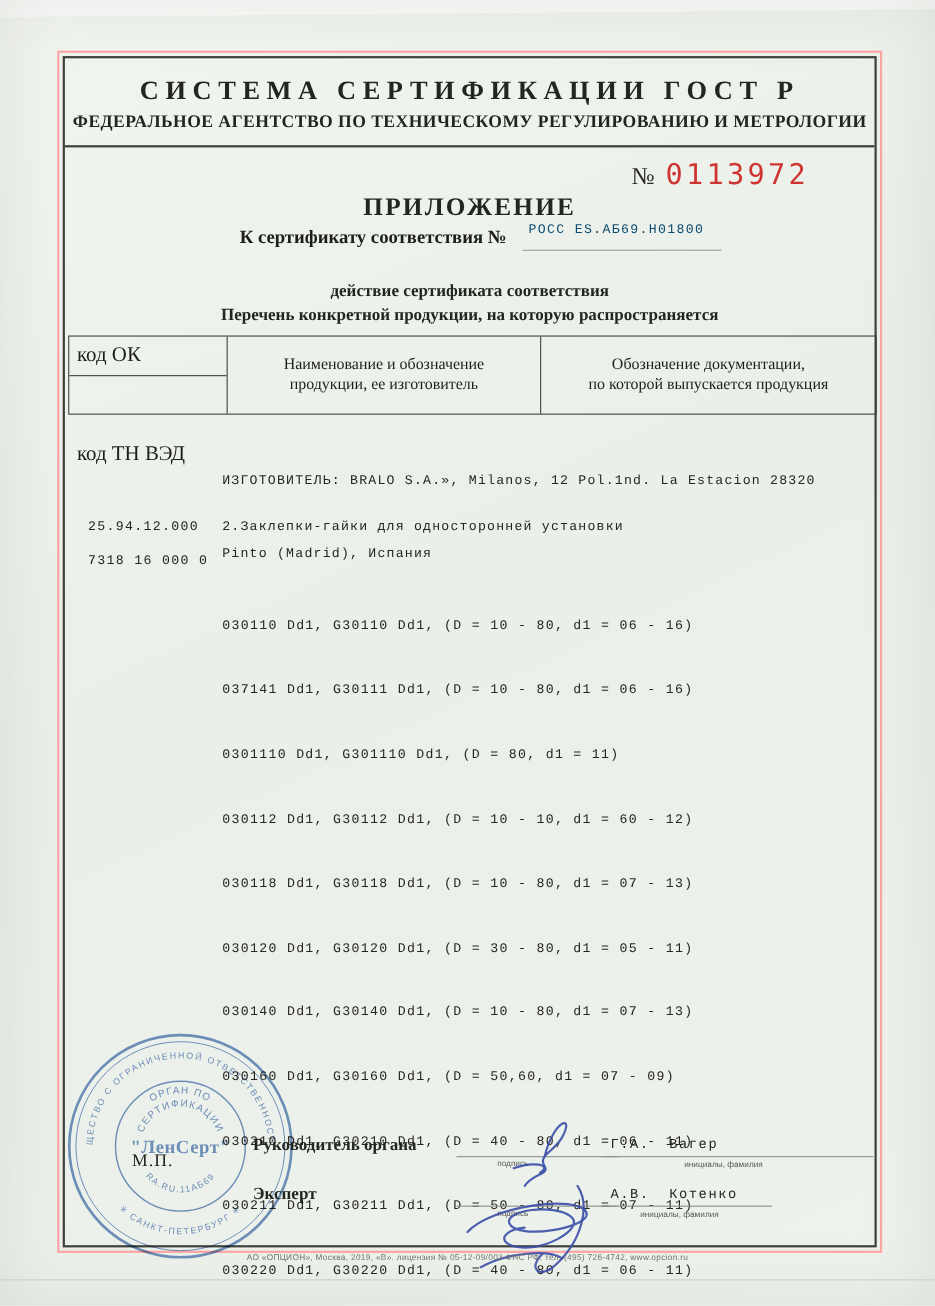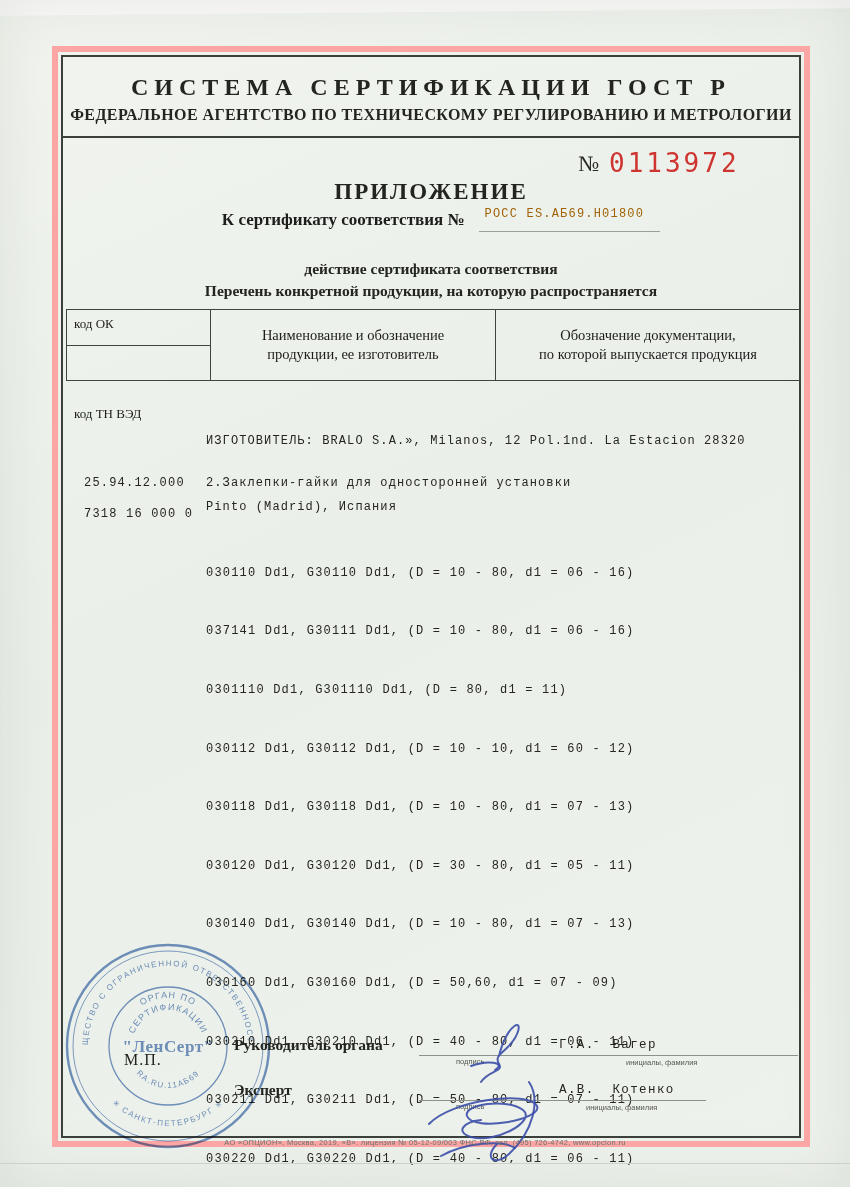--- a/index.html
+++ b/index.html
@@ -11,48 +11,48 @@
   body{
     width:850px;height:1187px;position:relative;overflow:hidden;
     background:linear-gradient(155deg,#f2f5ef 0%,#eaefe9 45%,#eef2ec 100%);
     font-family:"Liberation Serif", serif;color:#1d1d1b;
   }
   .scan-top-edge{position:absolute;top:-14px;left:-6px;width:870px;height:26px;
     background:#fbfbf9;transform:rotate(-.5deg);}
   .scan-bottom-edge{position:absolute;top:1163px;left:0;width:850px;height:1px;background:#ccd1cb;}
   .paper-shadow{position:absolute;inset:0;box-shadow:inset 0 0 60px rgba(150,160,150,.22);pointer-events:none;}
 
-  .frame{position:absolute;left:52px;top:46px;width:746px;height:1089px;border:6px solid #fca5a5;}
+  .frame{position:absolute;left:52px;top:46px;width:746px;height:1089px;border:2px solid #fca5a5;}
   .frame-inner{position:absolute;left:3px;top:3px;right:3px;bottom:3px;border:2px solid #3c403a;}
 
   .sys-title{position:absolute;top:22px;left:0;width:100%;text-align:center;
     font-size:24px;font-weight:bold;letter-spacing:6px;color:#23251f;}
   .agency{position:absolute;top:54px;left:0;width:100%;text-align:center;
     font-size:16px;font-weight:bold;letter-spacing:.4px;color:#23251f;}
   .header-rule{position:absolute;top:84px;left:5px;width:736px;border-top:2px solid #3c403a;}
 
   .serial{position:absolute;top:96px;left:520px;display:flex;align-items:flex-start;gap:10px;}
   .serial-label{font-size:22px;color:#2a2a26;padding-top:3px;}
   .serial-value{font-family:"DejaVu Sans Mono",monospace;font-size:26px;letter-spacing:3px;color:var(--serial-red);}
 
   .app-title{position:absolute;top:127px;left:0;width:100%;text-align:center;
     font-size:23px;font-weight:bold;letter-spacing:2px;color:#23251f;}
 
   .cert-row{position:absolute;top:158px;left:0;width:100%;display:flex;justify-content:center;align-items:flex-end;}
   .cert-label{font-size:17px;font-weight:bold;padding-bottom:2px;margin-left:20px;}
   .cert-value-box{margin-left:14px;border-bottom:1px solid #9aa09a;padding:0 16px 3px 6px;}
   .cert-value{display:inline-block;transform:translateY(-7px);
-    font-family:"Liberation Mono","DejaVu Sans Mono",monospace;font-size:12px;letter-spacing:1.2px;color:#a16207;white-space:pre;}
+    font-family:"Liberation Mono","DejaVu Sans Mono",monospace;font-size:12px;letter-spacing:1.2px;color:#0c4a6e;white-space:pre;}
 
   .purpose{position:absolute;top:206px;left:0;width:100%;text-align:center;
     font-size:15.5px;font-weight:bold;line-height:22px;color:#23251f;}
 
   .spec-table{position:absolute;top:257px;left:8px;width:733px;height:70px;
     display:grid;grid-template-columns:143px 285px 1fr;border:1px solid #3f443d;}
-  .spec-col1{position:relative;font-size:13px;}
+  .spec-col1{position:relative;font-size:19px;}
   .spec-col1 .cell{position:absolute;left:7px;}
   .spec-col1 .cell.top{top:6px;}
   .spec-col1 .cell.bottom{top:48px;margin-top:48px;}
   .spec-col1 .divider{position:absolute;top:35px;left:0;width:100%;border-top:1px solid #3f443d;}
   .spec-col2,.spec-col3{border-left:1px solid #3f443d;display:flex;flex-direction:column;
     justify-content:center;text-align:center;font-size:14.5px;line-height:19px;}
 
   .mono{font-family:"Liberation Mono","DejaVu Sans Mono",monospace;white-space:pre;color:#26261f;}
   .manufacturer{position:absolute;top:334px;left:148px;font-size:12px;letter-spacing:1.1px;line-height:22px;}
   .entry-code{position:absolute;left:26px;top:424px;font-size:12px;letter-spacing:1.2px;}

